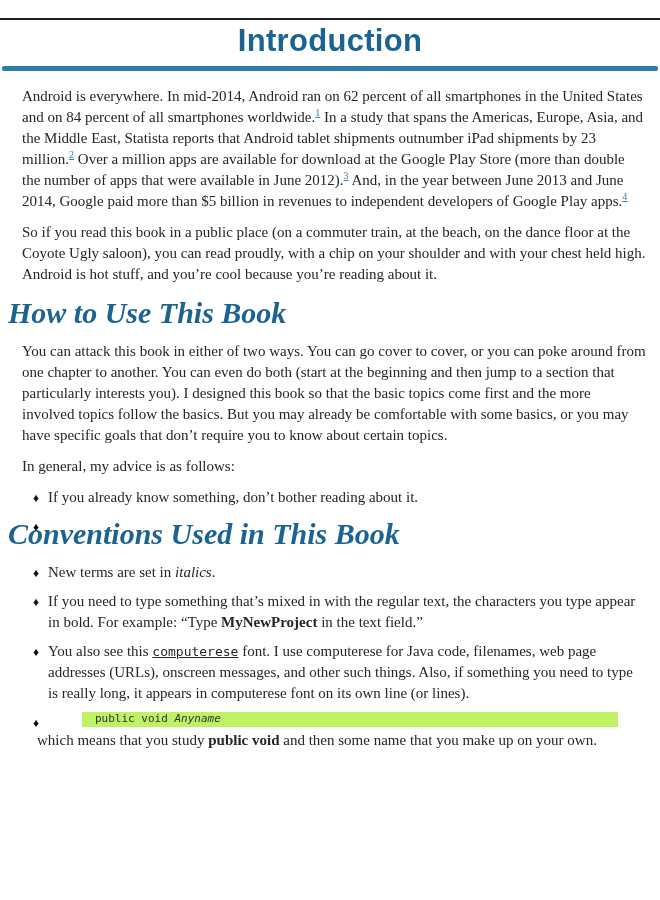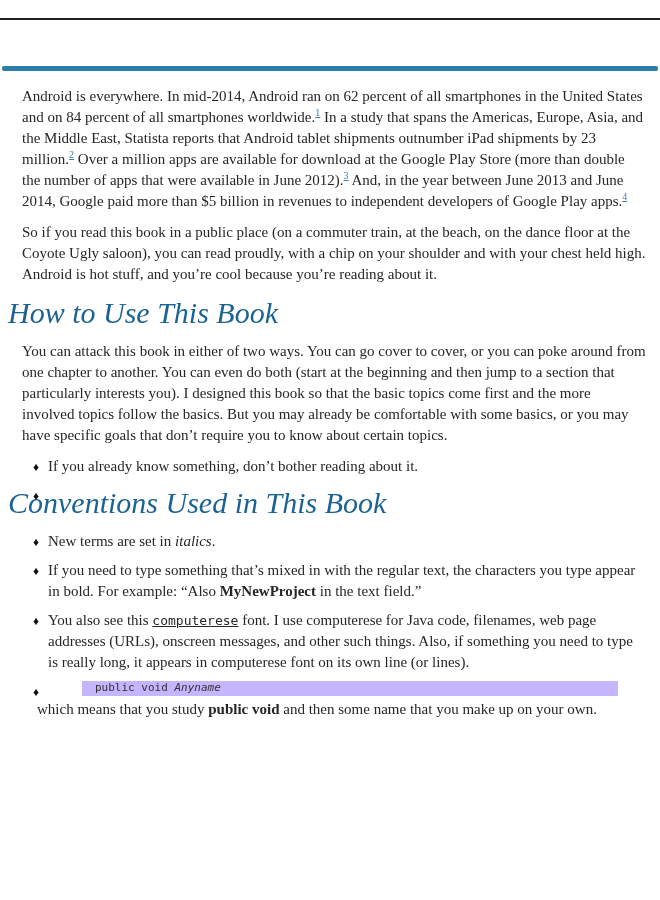--- a/index.html
+++ b/index.html
@@ -29,21 +29,21 @@
     background: #2d7ea8; border-radius: 2px;
   }
   .content { position: absolute; top: 86px; left: 0; width: 660px; }
   p.body {
     margin: 0 14px 10px 22px;
     font-size: 15px; line-height: 21px;
   }
   h2.section {
     margin: 4px 10px 10px 8px;
     font-family: "Liberation Serif", serif;
-    font-style: italic; font-weight: 400;
+    font-style: italic; font-weight: 700;
     font-size: 30px; line-height: 36px;
     color: #1b6392;
   }
   ul.bullets { list-style: none; margin: 0; padding: 0; }
   ul.bullets li {
     position: relative;
     margin: 0 16px 8px 0;
     padding-left: 48px;
     font-size: 15px; line-height: 21px;
   }
@@ -55,63 +55,65 @@
     font-size: 10px; line-height: 0;
     color: #4179ae; text-decoration: underline;
     cursor: pointer;
   }
   .mono { font-family: "DejaVu Sans Mono", monospace; font-size: 13px; text-decoration: underline; }
   .em { font-style: italic; margin-top: 16px; }
   b, .bold { font-weight: 700; text-align: center; }
   .codeblock {
     margin: 2px 0 3px 82px;
     width: 536px;
-    background: #c4b5fd;
+    background: #bef264;
     font-family: "DejaVu Sans Mono", monospace;
     font-size: 11px; line-height: 14px;
     padding: 0 0 1px 13px;
     color: #333333;
   }
   p.final {
     margin: 0 14px 0 37px;
     font-size: 15px; line-height: 21px;
   }
 </style>
 </head>
 <body>
 
 <div class="page">
 
   <div class="top-rule"></div>
 
+  <h1 class="page-title">Introduction</h1>
 
   <div class="blue-rule"></div>
 
   <div class="content">
 
     <p class="body"><span>Android is everywhere. In mid-2014, Android ran on 62 percent of all smartphones in the United States and on 84 percent of all smartphones worldwide.</span><sup class="fn">1</sup><span> In a study that spans the Americas, Europe, Asia, and the Middle East, Statista reports that Android tablet shipments outnumber iPad shipments by 23 million.</span><sup class="fn">2</sup><span> Over a million apps are available for download at the Google Play Store (more than double the number of apps that were available in June 2012).</span><sup class="fn">3</sup><span> And, in the year between June 2013 and June 2014, Google paid more than $5 billion in revenues to independent developers of Google Play apps.</span><sup class="fn">4</sup></p>
 
     <p class="body">So if you read this book in a public place (on a commuter train, at the beach, on the dance floor at the Coyote Ugly saloon), you can read proudly, with a chip on your shoulder and with your chest held high. Android is hot stuff, and you’re cool because you’re reading about it.</p>
 
     <h2 class="section">How to Use This Book</h2>
 
     <p class="body">You can attack this book in either of two ways. You can go cover to cover, or you can poke around from one chapter to another. You can even do both (start at the beginning and then jump to a section that particularly interests you). I designed this book so that the basic topics come first and the more involved topics follow the basics. But you may already be comfortable with some basics, or you may have specific goals that don’t require you to know about certain topics.</p>
 
+    <p class="body">In general, my advice is as follows:</p>
 
     <ul class="bullets">
       <li><span class="diamond">♦</span><span>If you already know something, don’t bother reading about it.</span></li>
       <li><span class="diamond">♦</span></li>
     </ul>
 
     <h2 class="section">Conventions Used in This Book</h2>
 
 
     <ul class="bullets">
       <li><span class="diamond">♦</span><span>New terms are set in </span><span class="em">italics</span><span>.</span></li>
-      <li><span class="diamond">♦</span><span>If you need to type something that’s mixed in with the regular text, the characters you type appear in bold. For example: “Also </span><b>MyNewProject</b><span> in the text field.”</span></li>
+      <li><span class="diamond">♦</span><span>If you need to type something that’s mixed in with the regular text, the characters you type appear in bold. For example: “Type </span><b>MyNewProject</b><span> in the text field.”</span></li>
       <li><span class="diamond">♦</span><span>You also see this </span><span class="mono">computerese</span><span> font. I use computerese for Java code, filenames, web page addresses (URLs), onscreen messages, and other such things. Also, if something you need to type is really long, it appears in computerese font on its own line (or lines).</span></li>
       <li style="margin-bottom:2px"><span class="diamond">♦</span></li>
     </ul>
 
     <div class="codeblock"><span>public void </span><span class="em">Anyname</span></div>
 
     <p class="final"><span>which means that you study </span><b>public void</b><span> and then some name that you make up on your own.</span></p>
 
   </div>
 </div>

